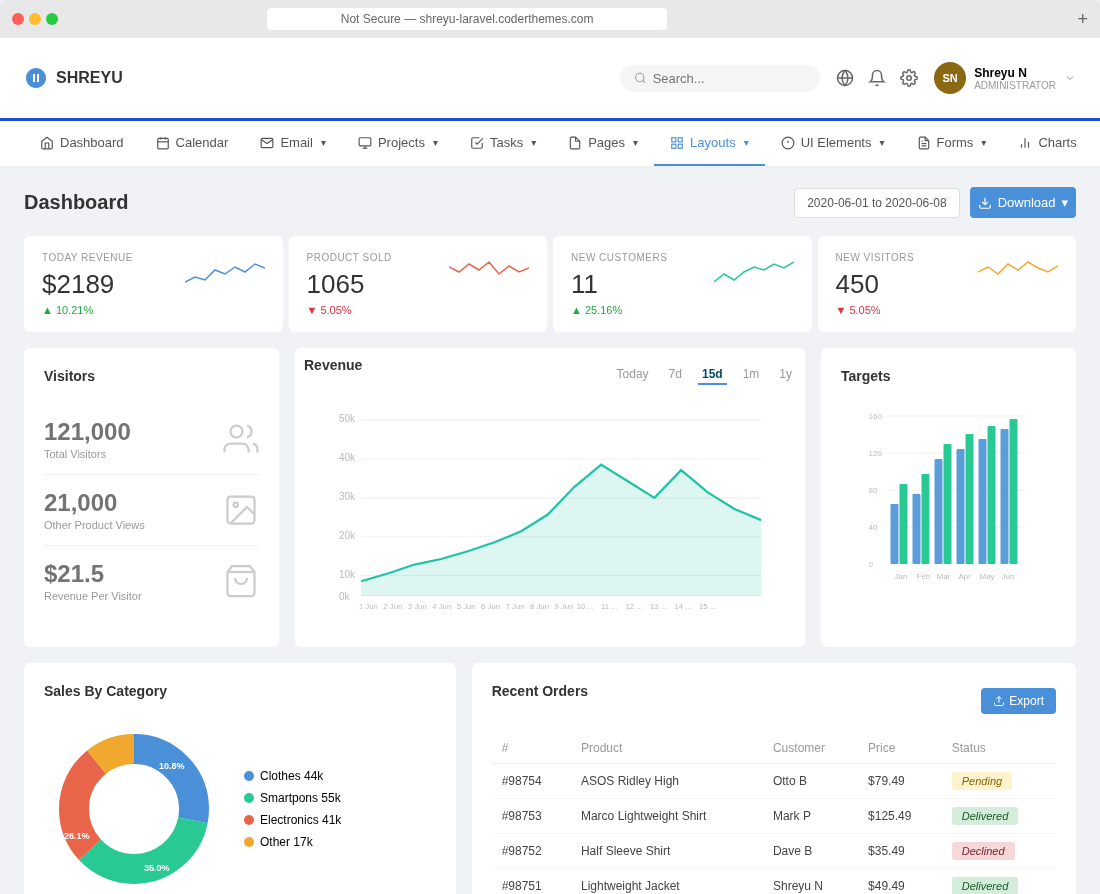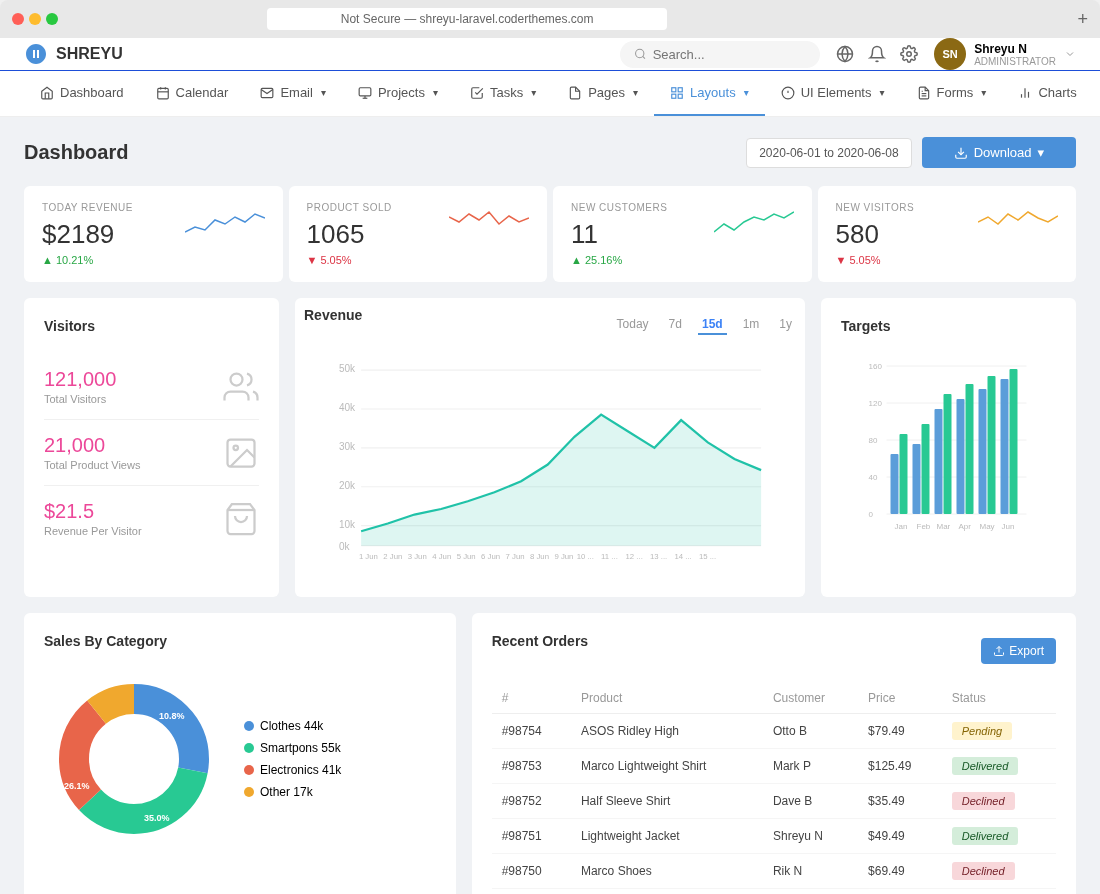--- a/index.html
+++ b/index.html
@@ -12,21 +12,21 @@
     .dot-red { background: #ff5f57; }
     .dot-yellow { background: #febc2e; }
     .dot-green { background: #28c840; }
     .browser-url { flex: 1; background: white; border-radius: 4px; padding: 4px 12px; text-align: center; font-size: 12px; color: #666; max-width: 400px; margin: 0 auto; }
     .browser-plus { margin-left: auto; color: #666; font-size: 18px; }
 
     
     .app { background: white; min-height: 860px; }
 
     
-    .header { display: flex; align-items: center; padding: 0 24px; border-bottom: 1px solid #1d4ed8; gap: 16px; }
+    .header { display: flex; align-items: center; padding: 24px 24px; border-bottom: 3px solid #1d4ed8; gap: 16px; }
     .logo { display: flex; align-items: center; gap: 8px; font-weight: 700; font-size: 16px; color: #333; }
     .logo-icon { width: 24px; height: 24px; }
     .search-bar { margin-left: auto; display: flex; align-items: center; background: #f5f5f5; border-radius: 20px; padding: 6px 14px; gap: 6px; width: 200px; }
     .search-bar input { border: none; background: transparent; outline: none; font-size: 13px; color: #666; width: 100%; }
     .header-icons { display: flex; align-items: center; gap: 14px; color: #666; }
     .header-icons svg { width: 18px; height: 18px; }
     .user-info { display: flex; align-items: center; gap: 8px; }
     .avatar { width: 32px; height: 32px; border-radius: 50%; background: #8b6914; display: flex; align-items: center; justify-content: center; color: white; font-size: 11px; font-weight: 600; }
     .user-name { font-weight: 600; font-size: 12px; }
     .user-role { font-size: 10px; color: #999; text-transform: uppercase; }
@@ -39,50 +39,50 @@
     .nav-item .chevron { font-size: 10px; margin-left: 2px; }
 
     
     .main { background: #f0f2f5; padding: 20px 24px; min-height: 700px; }
 
     
     .dash-header { display: flex; align-items: center; justify-content: space-between; margin-bottom: 18px; }
     .dash-title { font-size: 20px; font-weight: 600; color: #333; }
     .dash-controls { display: flex; gap: 10px; align-items: center; }
     .date-range { background: white; border: 1px solid #ddd; border-radius: 4px; padding: 7px 12px; font-size: 12px; color: #555; }
-    .download-btn { background: #4a90d9; color: white; border: none; border-radius: 4px; padding: 8px 32px; font-size: 13px; cursor: pointer; display: flex; align-items: center; gap: 6px; }
+    .download-btn { background: #4a90d9; color: white; border: none; border-radius: 4px; padding: 8px 8px; font-size: 13px; cursor: pointer; display: flex; align-items: center; gap: 6px; }
 
     
     .stat-cards { display: grid; grid-template-columns: repeat(4, 1fr); gap: 6px; margin-bottom: 16px; }
     .stat-card { background: white; border-radius: 6px; padding: 16px 18px; display: flex; justify-content: space-between; align-items: flex-start; }
     .stat-label { font-size: 10px; color: #999; text-transform: uppercase; letter-spacing: 0.5px; margin-bottom: 6px; }
     .stat-value { font-size: 26px; font-weight: 400; color: #333; }
     .stat-change { display: flex; align-items: center; gap: 3px; font-size: 11px; margin-top: 4px; }
     .stat-change.up { color: #28a745; }
     .stat-change.down { color: #dc3545; }
     .sparkline { width: 80px; height: 40px; }
 
     
     .middle-row { display: grid; grid-template-columns: 1fr 2fr 1fr; gap: 16px; margin-bottom: 16px; }
 
     
     .overview-card { background: white; border-radius: 6px; padding: 20px; }
     .card-title { font-size: 14px; font-weight: 600; color: #333; margin-bottom: 20px; }
     .overview-item { display: flex; justify-content: space-between; align-items: center; padding: 14px 0; border-bottom: 1px solid #f0f0f0; }
     .overview-item:last-child { border-bottom: none; }
-    .overview-value { font-size: 20px; font-weight: 400; color: #ec4899; }
+    .overview-value { font-size: 24px; font-weight: 700; color: #737373; }
     .overview-label { font-size: 11px; color: #999; margin-top: 2px; }
     .overview-icon { width: 36px; height: 36px; color: #bbb; }
 
     
     .revenue-card { background: white; border-radius: 6px; padding: 9px; }
     .revenue-header { display: flex; justify-content: space-between; align-items: center; margin-bottom: 16px; }
     .time-tabs { display: flex; gap: 12px; }
     .time-tab { font-size: 12px; color: #999; cursor: pointer; padding: 2px 4px; }
-    .time-tab.active { color: #3b82f6; border-bottom: 2px solid #4a90d9; font-weight: 600; }
+    .time-tab.active { color: #0c4a6e; border-bottom: 2px solid #4a90d9; font-weight: 600; }
     .chart-area { width: 100%; height: 200px; position: relative; }
 
     
     .targets-card { background: white; border-radius: 6px; padding: 20px; }
 
     
     .bottom-row { display: grid; grid-template-columns: 1fr 1.4fr; gap: 16px; }
     .category-card { background: white; border-radius: 6px; padding: 20px; }
     .orders-card { background: white; border-radius: 6px; padding: 20px; }
     .orders-header { display: flex; justify-content: space-between; align-items: center; margin-bottom: 14px; }
@@ -315,21 +315,21 @@
           </div>
         </div>
         <svg class="sparkline" viewBox="0 0 80 40">
           <polyline points="0,30 10,22 20,28 30,20 40,15 50,18 60,12 70,16 80,10" fill="none" stroke="#28c993" stroke-width="1.5"></polyline>
         </svg>
       </div>
 
       <div class="stat-card">
         <div>
           <div class="stat-label">NEW VISITORS</div>
-          <div class="stat-value">580</div>
+          <div class="stat-value">450</div>
           <div class="stat-change down">
             <span>▼</span>
             <span>5.05%</span>
           </div>
         </div>
         <svg class="sparkline" viewBox="0 0 80 40">
           <polyline points="0,20 10,15 20,22 30,12 40,18 50,10 60,16 70,20 80,14" fill="none" stroke="#f0a82e" stroke-width="1.5"></polyline>
         </svg>
       </div>
 
@@ -349,21 +349,21 @@
             <path d="M17 21v-2a4 4 0 0 0-4-4H5a4 4 0 0 0-4 4v2"></path>
               <circle cx="9" cy="7" r="4"></circle>
             <path d="M23 21v-2a4 4 0 0 0-3-3.87"></path>
               <path d="M16 3.13a4 4 0 0 1 0 7.75"></path>
           </svg>
         </div>
 
         <div class="overview-item">
           <div>
             <div class="overview-value">21,000</div>
-            <div class="overview-label">Total Product Views</div>
+            <div class="overview-label">Other Product Views</div>
           </div>
           <svg class="overview-icon" viewBox="0 0 24 24" fill="none" stroke="#ccc" stroke-width="1.5">
             <rect x="3" y="3" width="18" height="18" rx="2" ry="2"></rect>
               <circle cx="8.5" cy="8.5" r="1.5"></circle>
             <polyline points="21 15 16 10 5 21"></polyline>
           </svg>
         </div>
 
         <div class="overview-item">
           <div>

